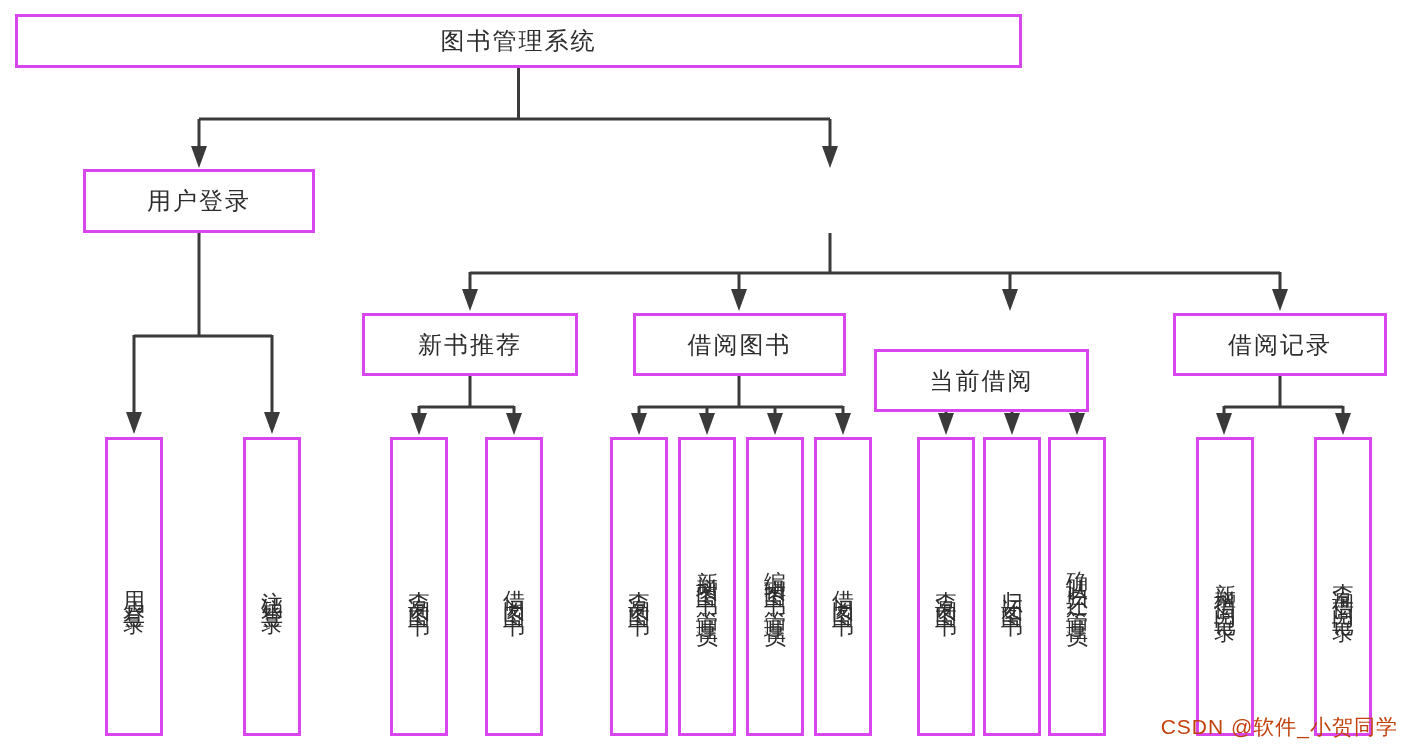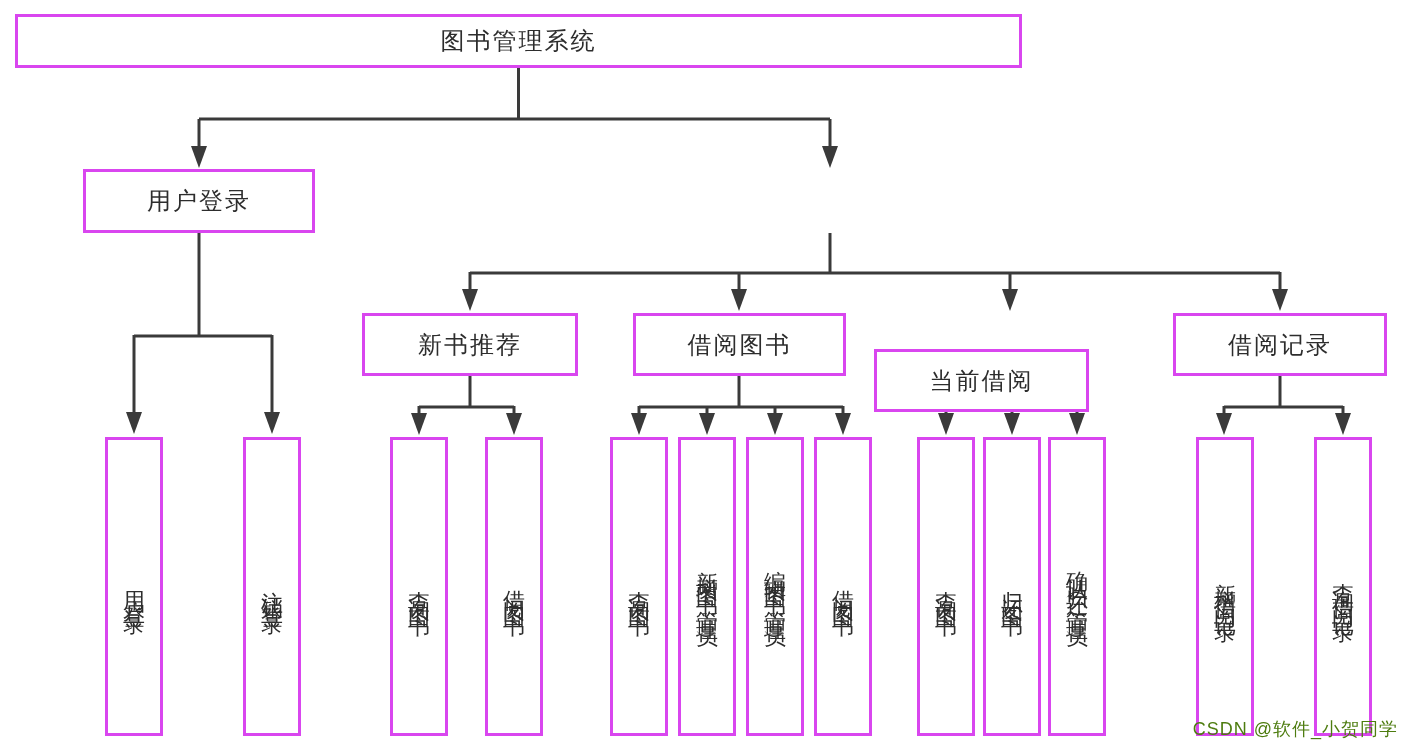--- a/index.html
+++ b/index.html
@@ -11,22 +11,22 @@
   .box{
     position:absolute;box-sizing:border-box;background:#ffffff;
     border:3px solid #d946ef;display:flex;align-items:center;justify-content:center;
     font-size:24px;letter-spacing:2px;white-space:nowrap;z-index:2;
   }
   .vbox{
     writing-mode:vertical-rl;text-orientation:mixed;
     font-size:22px;letter-spacing:8px;line-height:1.1;padding-top:4px;
   }
   .watermark{
-    position:absolute;right:7px;bottom:6px;font-size:18px;letter-spacing:1px;
-    color:#4d7c0f;z-index:5;white-space:nowrap;
+    position:absolute;right:7px;bottom:6px;font-size:21px;letter-spacing:1px;
+    color:#c2410c;z-index:5;white-space:nowrap;
   }
 </style>
 </head>
 <body>
 
 <div id="canvas">
 
   <svg id="connectors" xmlns="http://www.w3.org/2000/svg" viewBox="0 0 1405 747" stroke="#3a3a3a" stroke-width="3">
       <path d="M518.5 68 V119" fill="none"></path>
       <path d="M199 119 H830" fill="none"></path>

